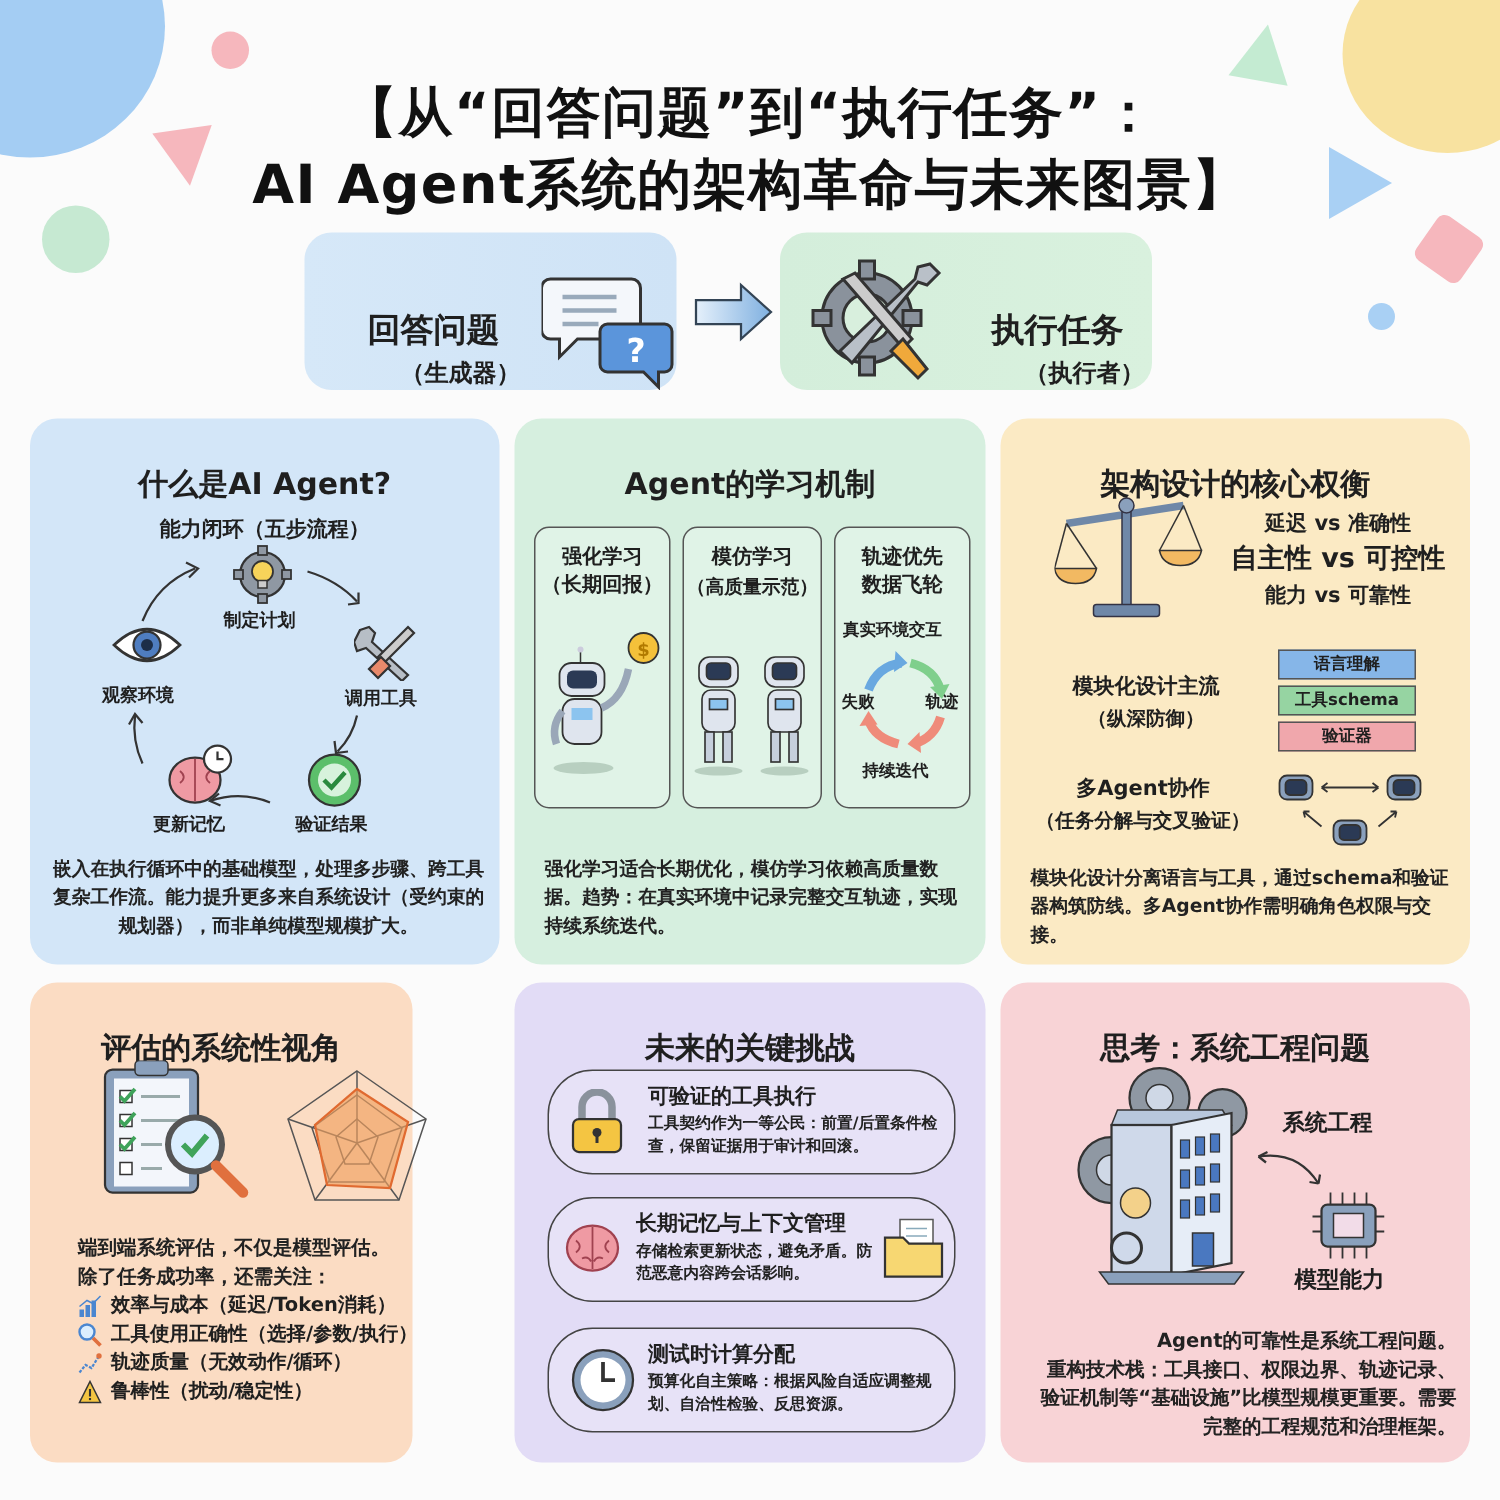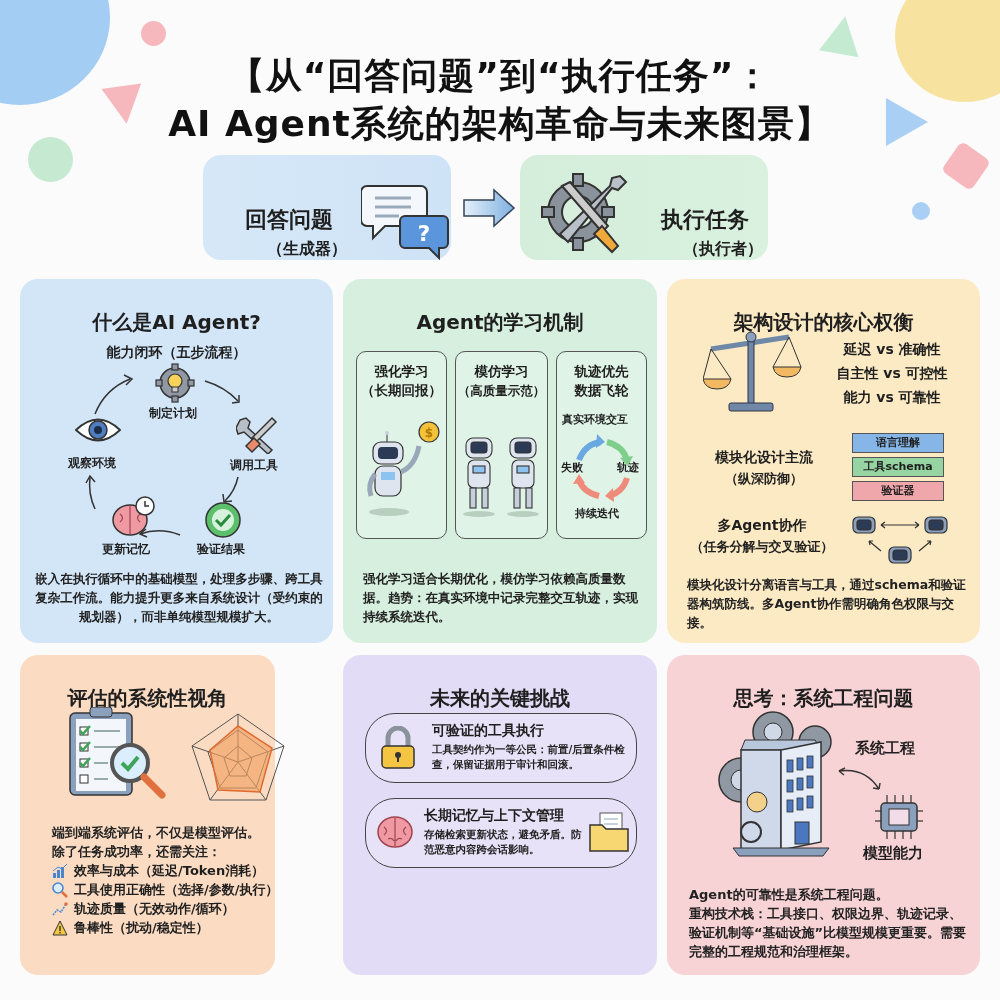--- a/index.html
+++ b/index.html
@@ -219,21 +219,21 @@
     <rect x="26" y="72" width="44" height="8" rx="2" fill="#6f88a8" stroke="#334"></rect>
     <line x1="8" y1="18" x2="0" y2="48" stroke="#333"></line>
       <line x1="8" y1="18" x2="28" y2="48" stroke="#333"></line>
     <path d="M0 48 h28 q-2 10 -14 10 q-12 0 -14 -10z" fill="#f2b962" stroke="#333"></path>
     <line x1="86" y1="6" x2="70" y2="36" stroke="#333"></line>
       <line x1="86" y1="6" x2="98" y2="36" stroke="#333"></line>
     <path d="M70 36 h28 q-2 10 -14 10 q-12 0 -14 -10z" fill="#f2b962" stroke="#333"></path>
   </svg>
   <div style="position:absolute;left:150px;top:58px;text-align:center;width:150px;">
     <div style="font-size:14px;font-weight:bold;line-height:24px;">延迟 vs 准确性</div>
-    <div style="font-size:14px;font-weight:bold;line-height:24px;">自主性 vs 可控性</div>
+    <div style="font-size:18px;font-weight:bold;line-height:24px;">自主性 vs 可控性</div>
     <div style="font-size:14px;font-weight:bold;line-height:24px;">能力 vs 可靠性</div>
   </div>
   <div style="position:absolute;left:22px;top:170px;width:150px;text-align:center;">
     <div style="font-size:14px;font-weight:bold;">模块化设计主流</div>
     <div style="font-size:13px;font-weight:bold;margin-top:3px;">（纵深防御）</div>
   </div>
   <div class="layer" style="left:185px;top:154px;background:#86b6e8;">语言理解</div>
   <div class="layer" style="left:185px;top:178px;background:#96d4a2;">工具schema</div>
   <div class="layer" style="left:185px;top:202px;background:#f0a7ac;">验证器</div>
   <div style="position:absolute;left:10px;top:238px;width:170px;text-align:center;">
@@ -357,20 +357,31 @@
     <div style="position:absolute;left:58px;top:8px;width:160px;">
       <div class="ct">长期记忆与上下文管理</div>
       <div class="cd">存储检索更新状态，避免矛盾。防范恶意内容跨会话影响。</div>
     </div>
     <svg style="position:absolute;left:222px;top:12px;" width="42" height="44" viewBox="0 0 42 44">
       <rect x="12" y="2" width="22" height="26" fill="#fff" stroke="#555"></rect>
       <line x1="16" y1="8" x2="30" y2="8" stroke="#8ab"></line>
         <line x1="16" y1="13" x2="30" y2="13" stroke="#8ab"></line>
       <path d="M2 14 h12 l4 4 h22 v22 h-38z" fill="#f7d772" stroke="#333" stroke-width="1.5"></path>
     </svg>
+  </div>
+  <div class="chal" style="top:230px;height:70px;">
+    <svg style="position:absolute;left:14px;top:12px;" width="44" height="44" viewBox="0 0 44 44">
+      <circle cx="22" cy="22" r="20" fill="#8aa0bc" stroke="#333" stroke-width="1.5"></circle>
+      <circle cx="22" cy="22" r="15" fill="#fff"></circle>
+      <path d="M22 10 v12 h8" stroke="#333" stroke-width="2.5" fill="none"></path>
+    </svg>
+    <div style="position:absolute;left:66px;top:8px;width:200px;">
+      <div class="ct">测试时计算分配</div>
+      <div class="cd">预算化自主策略：根据风险自适应调整规划、自洽性检验、反思资源。</div>
+    </div>
   </div>
 </div>
 
 <div class="panel" style="left:667px;top:655px;width:313px;height:320px;background:#f8d3d6;">
   <div class="p-title">思考：系统工程问题</div>
   <svg style="position:absolute;left:44px;top:55px;" width="140" height="150" viewBox="0 0 140 150">
     <g fill="#8f98a3" stroke="#333" stroke-width="1.5">
       <circle cx="62" cy="22" r="20"></circle>
         <circle cx="104" cy="32" r="16"></circle>
         <circle cx="30" cy="70" r="22"></circle>
@@ -413,17 +424,17 @@
         <line x1="38" y1="38" x2="38" y2="46"></line>
     <line x1="2" y1="18" x2="8" y2="18"></line>
         <line x1="2" y1="28" x2="8" y2="28"></line>
         <line x1="44" y1="18" x2="50" y2="18"></line>
         <line x1="44" y1="28" x2="50" y2="28"></line>
       </g>
     <rect x="8" y="10" width="36" height="28" rx="4" fill="#8aa0bc" stroke="#333" stroke-width="1.5"></rect>
     <rect x="16" y="16" width="20" height="16" fill="#f2dce8" stroke="#333"></rect>
   </svg>
   <div class="lbl" style="left:196px;top:189px;font-size:15px;">模型能力</div>
-  <div style="position:absolute;left:22px;top:230px;width:282px;">
+  <div style="position:absolute;left:22px;top:230px;width:282px;text-align:right;">
     <div class="p-body" style="font-size:13px;">Agent的可靠性是系统工程问题。</div>
     <div class="p-body" style="font-size:13px;">重构技术栈：工具接口、权限边界、轨迹记录、验证机制等“基础设施”比模型规模更重要。需要完整的工程规范和治理框架。</div>
   </div>
 </div>
 
 </body></html>

